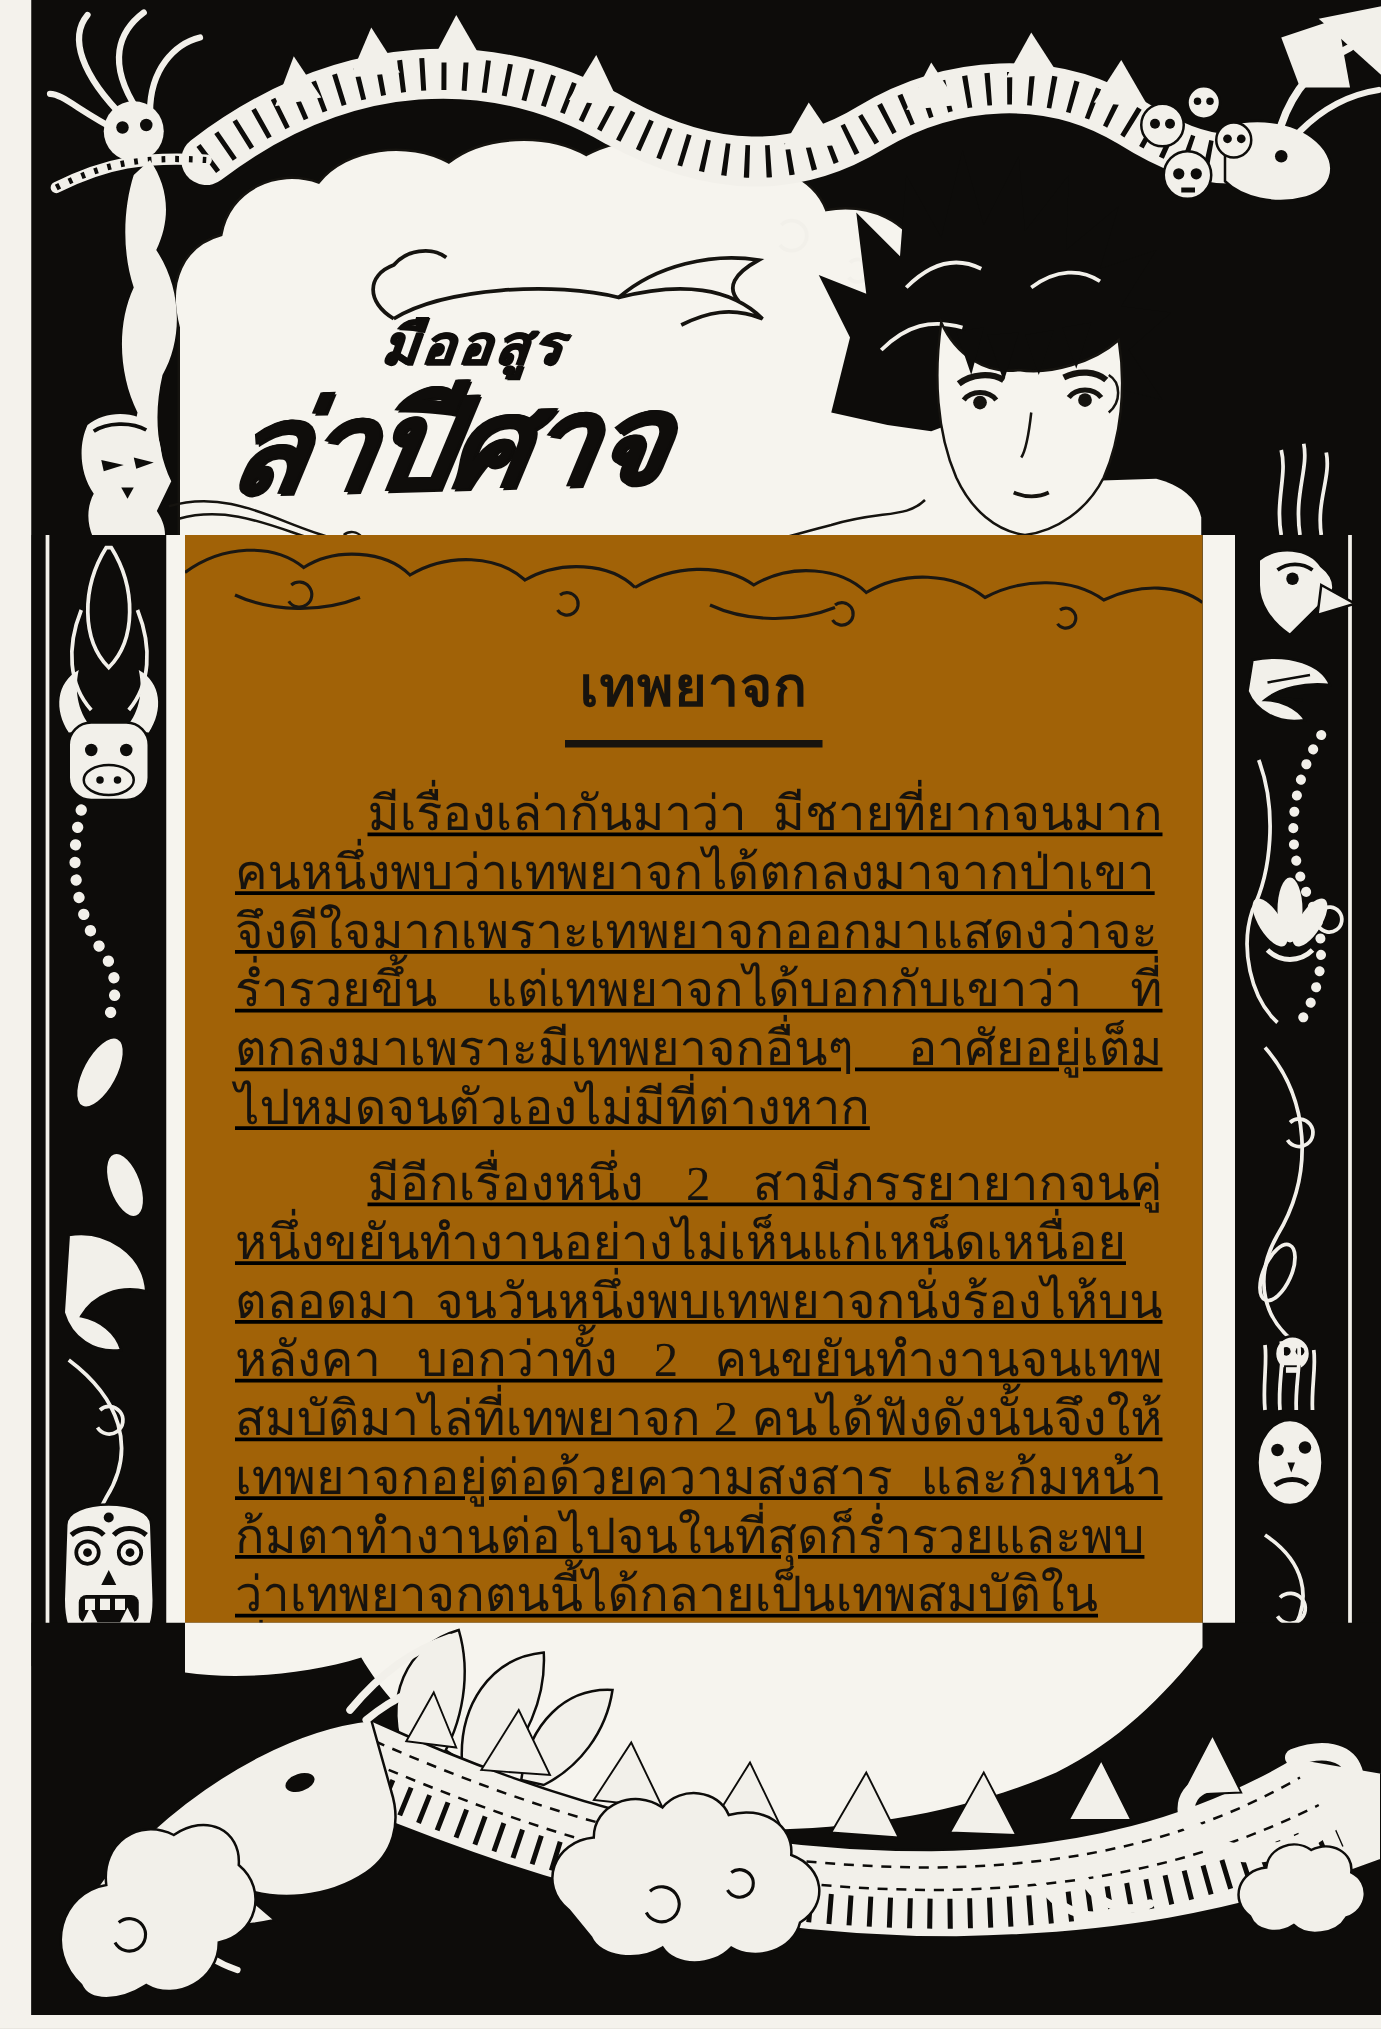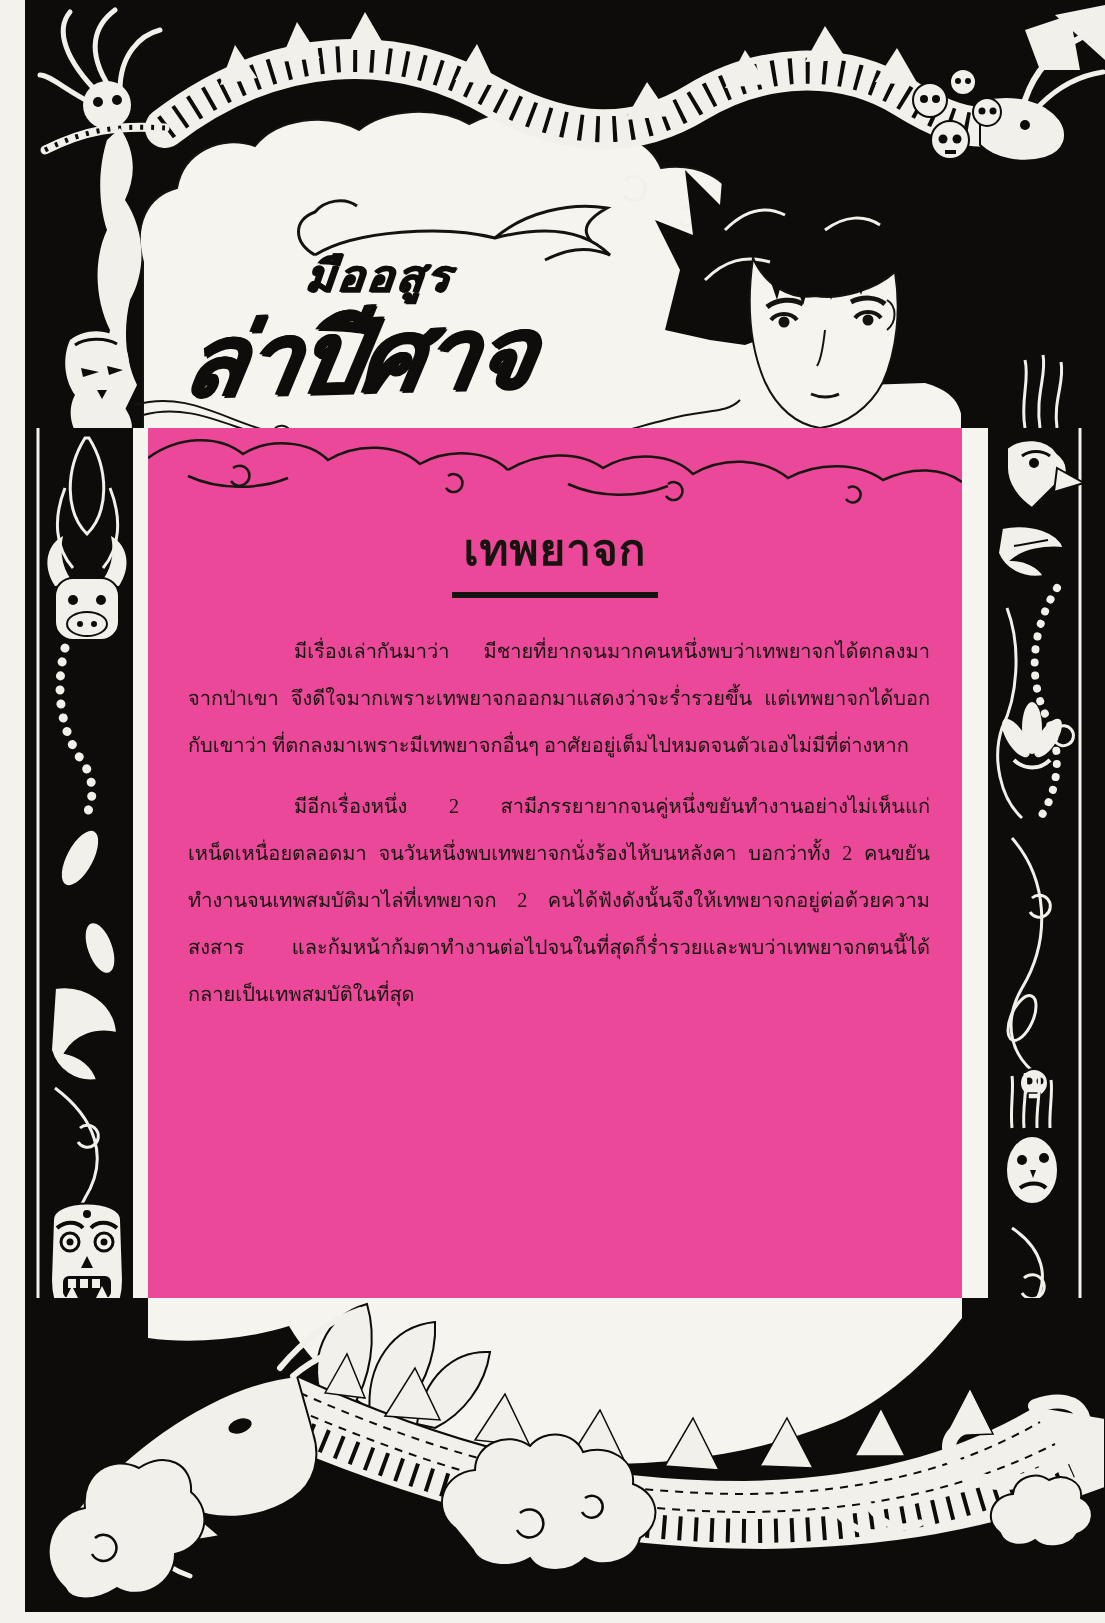--- a/index.html
+++ b/index.html
@@ -15,26 +15,26 @@
   .logo-block{position:absolute;left:160px;top:240px;z-index:3;color:#0f0d0b;}
   .logo-top{font-family:"Liberation Sans",sans-serif;font-weight:800;font-style:italic;
             font-size:44px;letter-spacing:3px;margin-left:120px;
             transform:skewX(-6deg);text-shadow:1px 0 0 #0f0d0b,2px 1px 0 #0f0d0b;}
   .logo-main{font-family:"Liberation Sans",sans-serif;font-weight:800;font-style:italic;
              font-size:100px;line-height:1.05;letter-spacing:-2px;margin-top:-6px;
              transform:skewX(-11deg) rotate(-1.5deg);
              text-shadow:1px 0 0 #0f0d0b,2px 0 0 #0f0d0b,3px 2px 0 #0f0d0b;}
 
   .content-panel{position:absolute;left:123px;top:428px;width:814px;height:880px;
-                 background:#ec4899;z-index:2;overflow:hidden;}
+                 background:#a16207;z-index:2;overflow:hidden;text-decoration:underline;}
   .cloud-band{display:block;}
   .heading-row{text-align:center;margin-top:10px;}
   .heading{display:inline-block;font-size:44px;font-weight:bold;color:#17130e;
            border-bottom:6px solid #17130e;padding:0 12px 8px;letter-spacing:1px;}
-  .text-area{padding:16px 32px 0 40px;color:#17130e;font-size:20px;line-height:47px;}
+  .text-area{padding:16px 32px 0 40px;color:#17130e;font-size:39px;line-height:47px;}
   .text-area p{margin:0;text-align:justify;}
   .p1{text-indent:106px;margin-top:14px !important;}
   .p2{margin-top:14px !important;}
   .p3{text-indent:106px;margin-top:14px !important;}
 </style>
 </head>
 <body>
 
 <div class="page">
   <div class="black-page">

